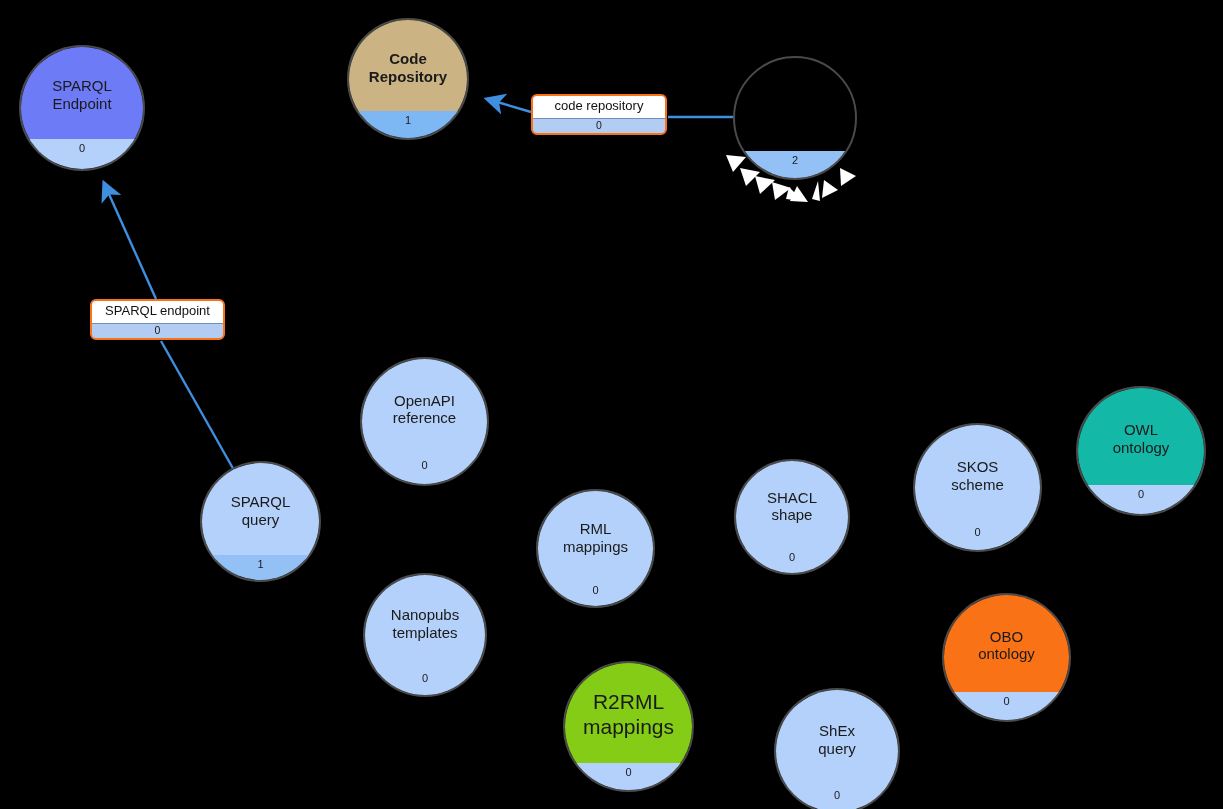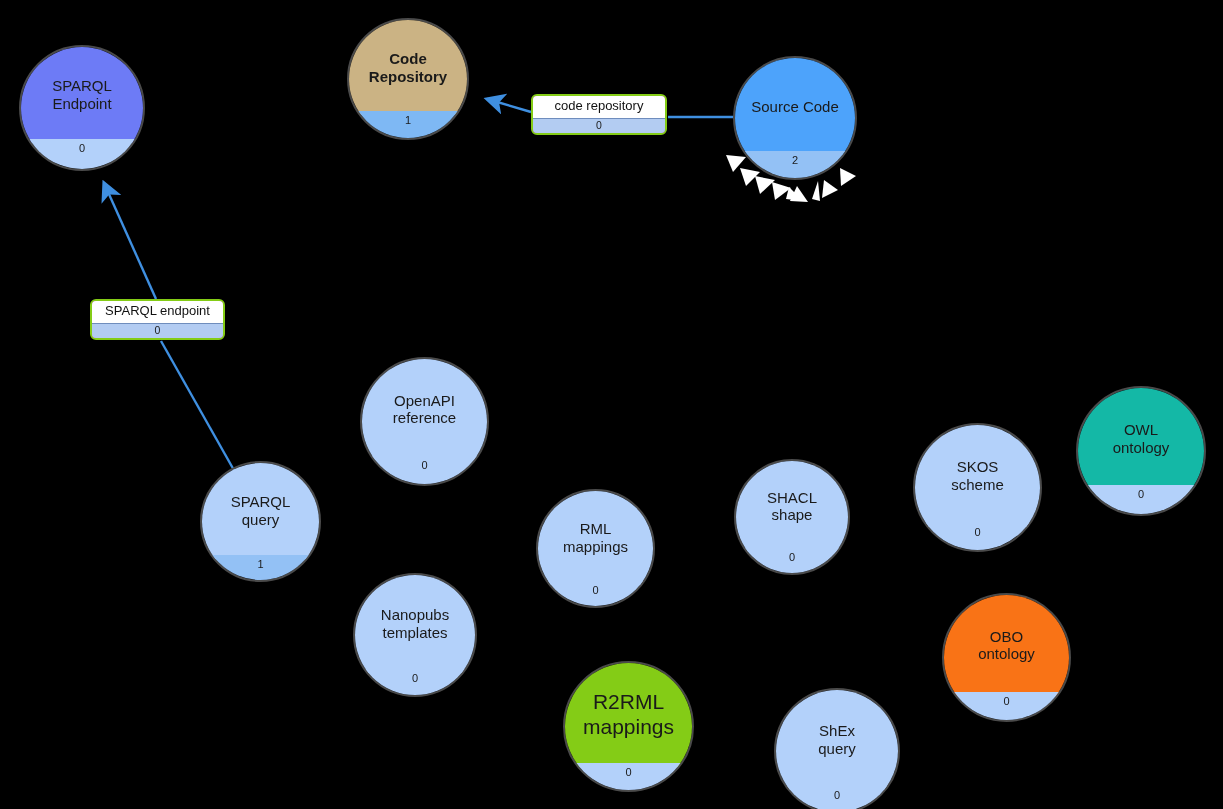--- a/index.html
+++ b/index.html
@@ -62,21 +62,21 @@
     display: flex;
     align-items: flex-start;
     justify-content: center;
     padding-top: 3px;
     box-sizing: border-box;
     color: #1a1a1a;
     font-size: 11px;
   }
   .edge-label {
     position: absolute;
-    border: 2px solid #84cc16;
+    border: 2px solid #f97316;
     border-radius: 6px;
     box-sizing: border-box;
     overflow: hidden;
     background: #d946ef;
   }
   .edge-label-text {
     background: #ffffff;
     color: #111111;
     text-align: center;
     font-size: 13px;
@@ -148,25 +148,20 @@
         <div>Repository</div>
       </div>
     </div>
     <div class="node-divider" style="top:95.2px;"></div>
     <div class="node-bottom" style="height:26.8px; background:#7eb8f4;">
       <span>1</span>
     </div>
   </div>
 
   <div class="node" style="left:733px; top:56px; width:124px; height:124px;">
-    <div class="node-top" style="height:96.7px; background:#4da3fb; font-size:15px;">
-      <div>
-        <div>Source Code</div>
-      </div>
-    </div>
     <div class="node-divider" style="top:96.7px;"></div>
     <div class="node-bottom" style="height:27.3px; background:#93c1f5;">
       <span>2</span>
     </div>
   </div>
 
   <div class="node" style="left:200px; top:461px; width:121px; height:121px;">
     <div class="node-top" style="height:95.6px; background:#b3d1fa; font-size:15px;">
       <div>
         <div>SPARQL</div>
@@ -185,21 +180,21 @@
         <div>OpenAPI</div>
         <div>reference</div>
       </div>
     </div>
     <div class="node-divider" style="top:100.6px;"></div>
     <div class="node-bottom" style="height:28.4px; background:#b3d1fa;">
       <span>0</span>
     </div>
   </div>
 
-  <div class="node" style="left:353px; top:573px; width:124px; height:124px;">
+  <div class="node" style="left:363px; top:573px; width:124px; height:124px;">
     <div class="node-top" style="height:98px; background:#b3d1fa; font-size:15px;">
       <div>
         <div>Nanopubs</div>
         <div>templates</div>
       </div>
     </div>
     <div class="node-divider" style="top:98px;"></div>
     <div class="node-bottom" style="height:26px; background:#b3d1fa;">
       <span>0</span>
     </div>

